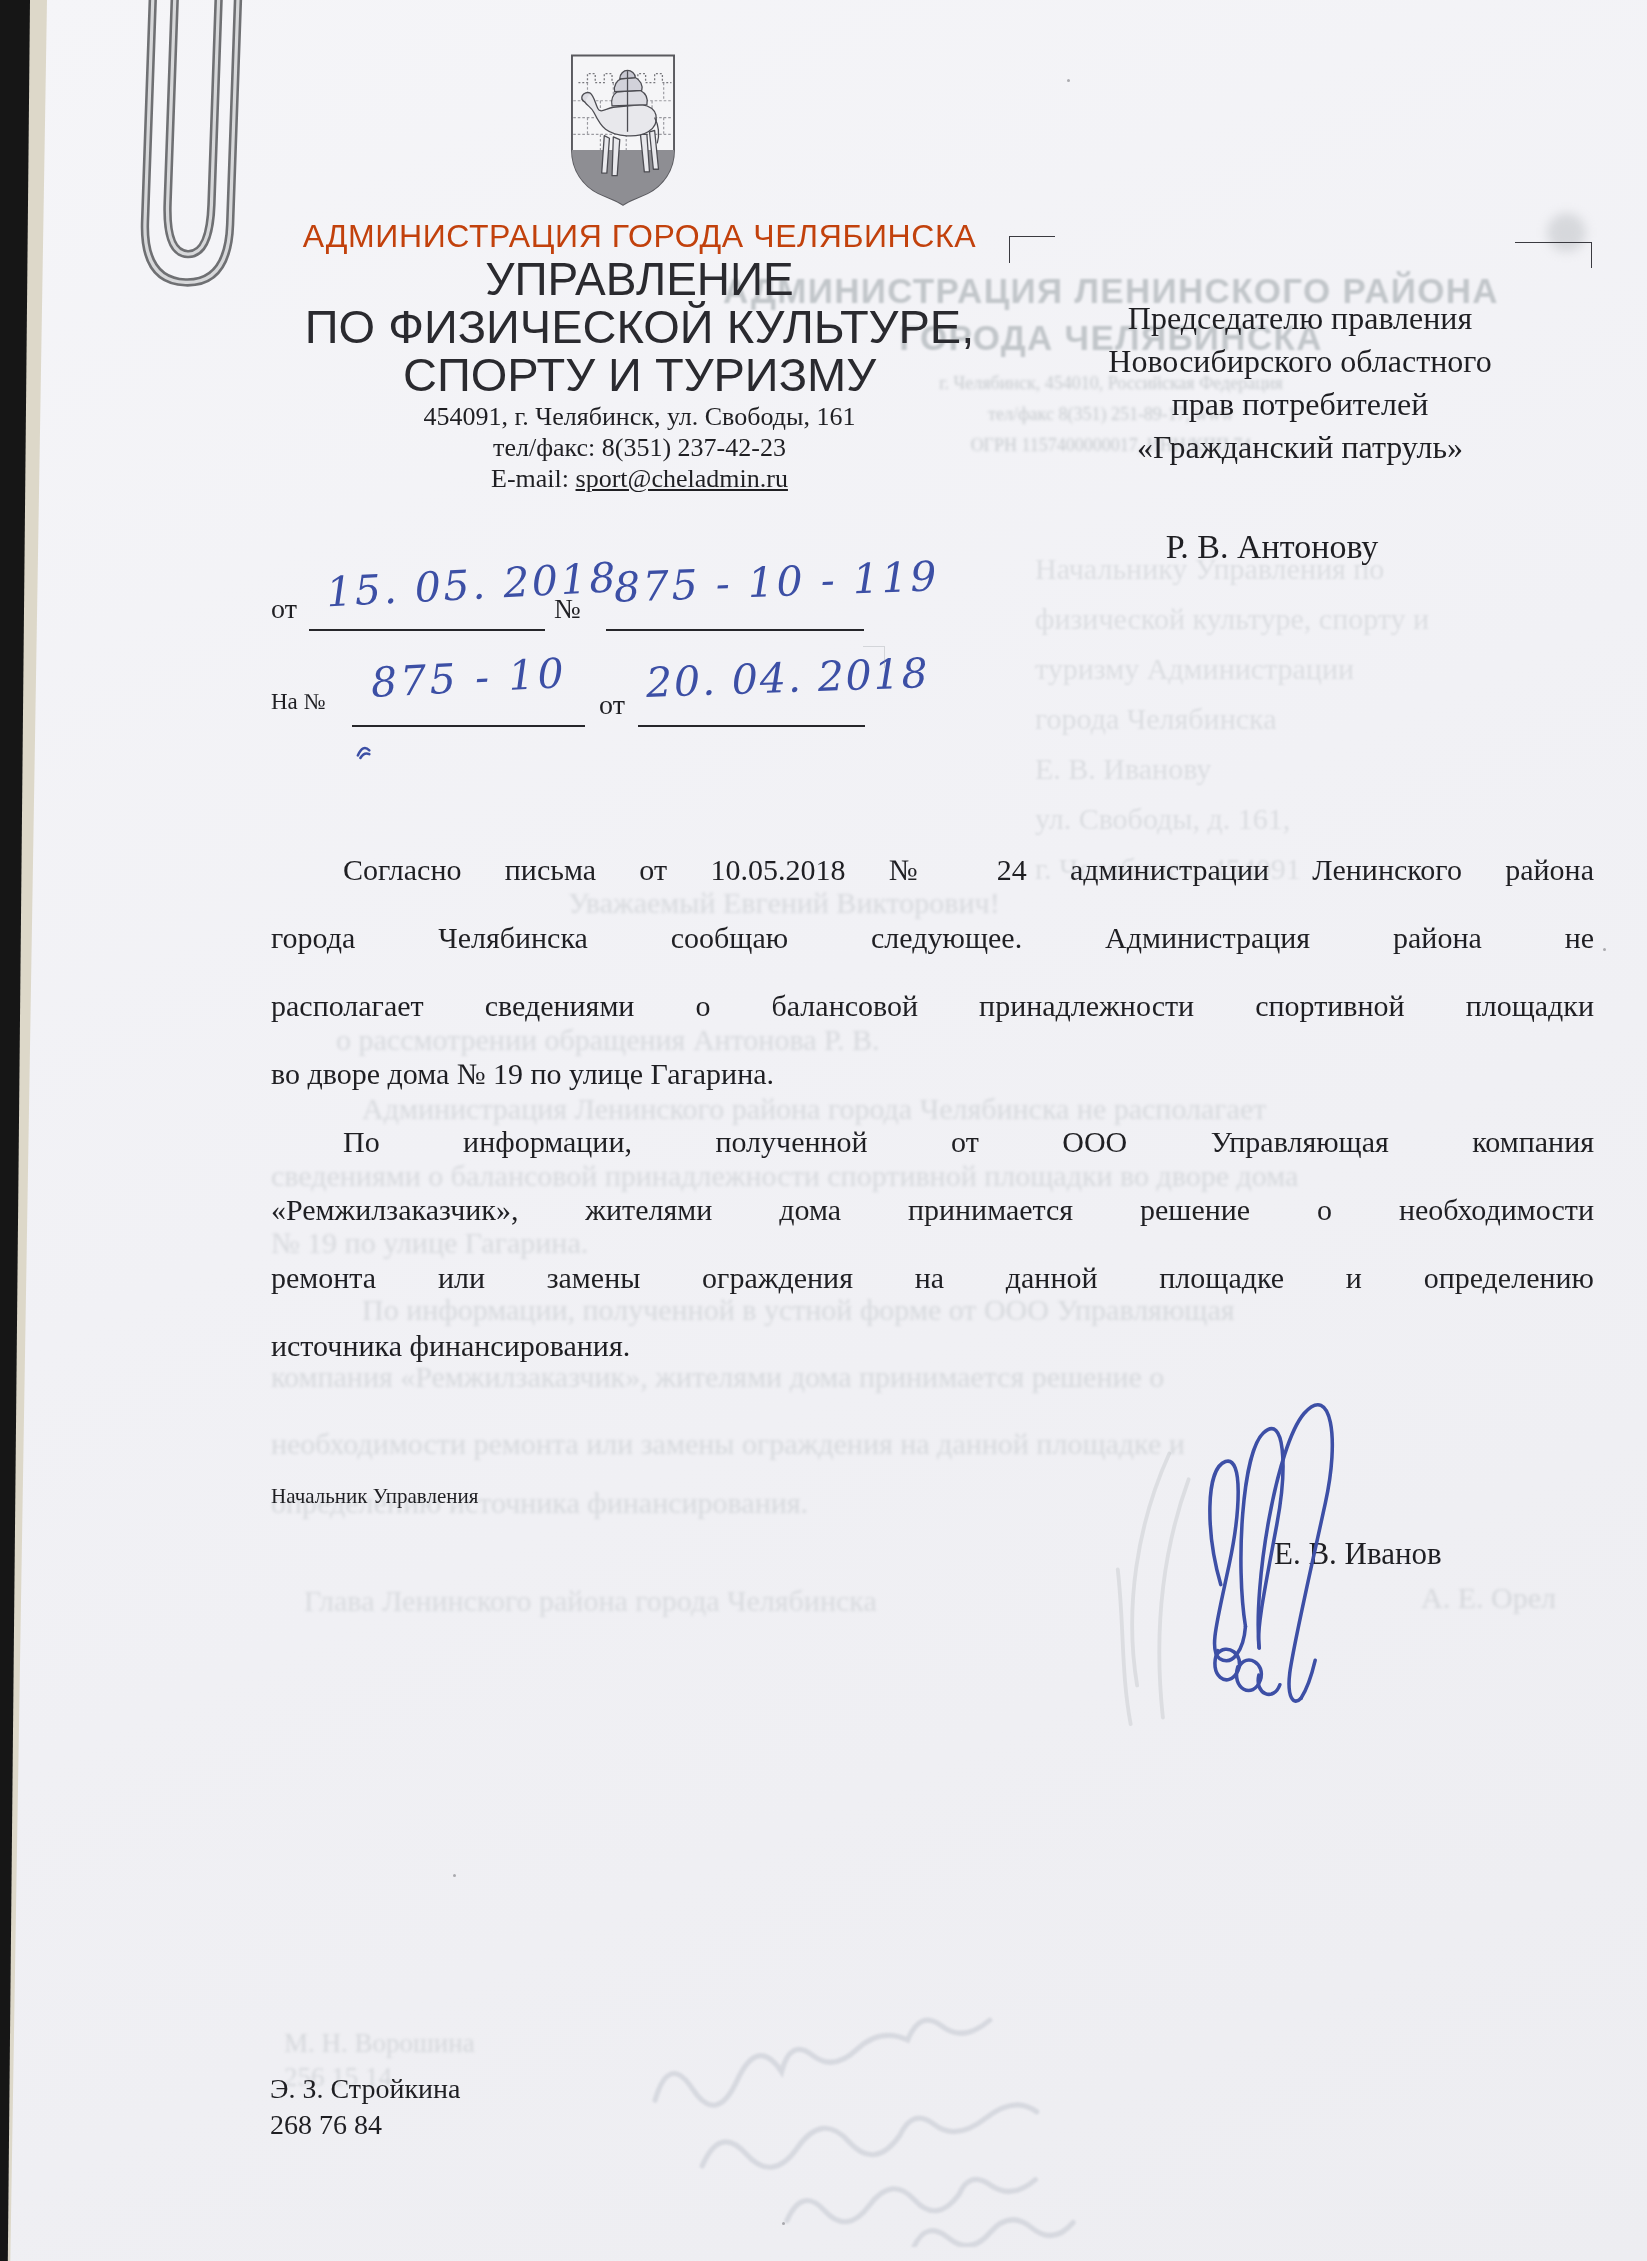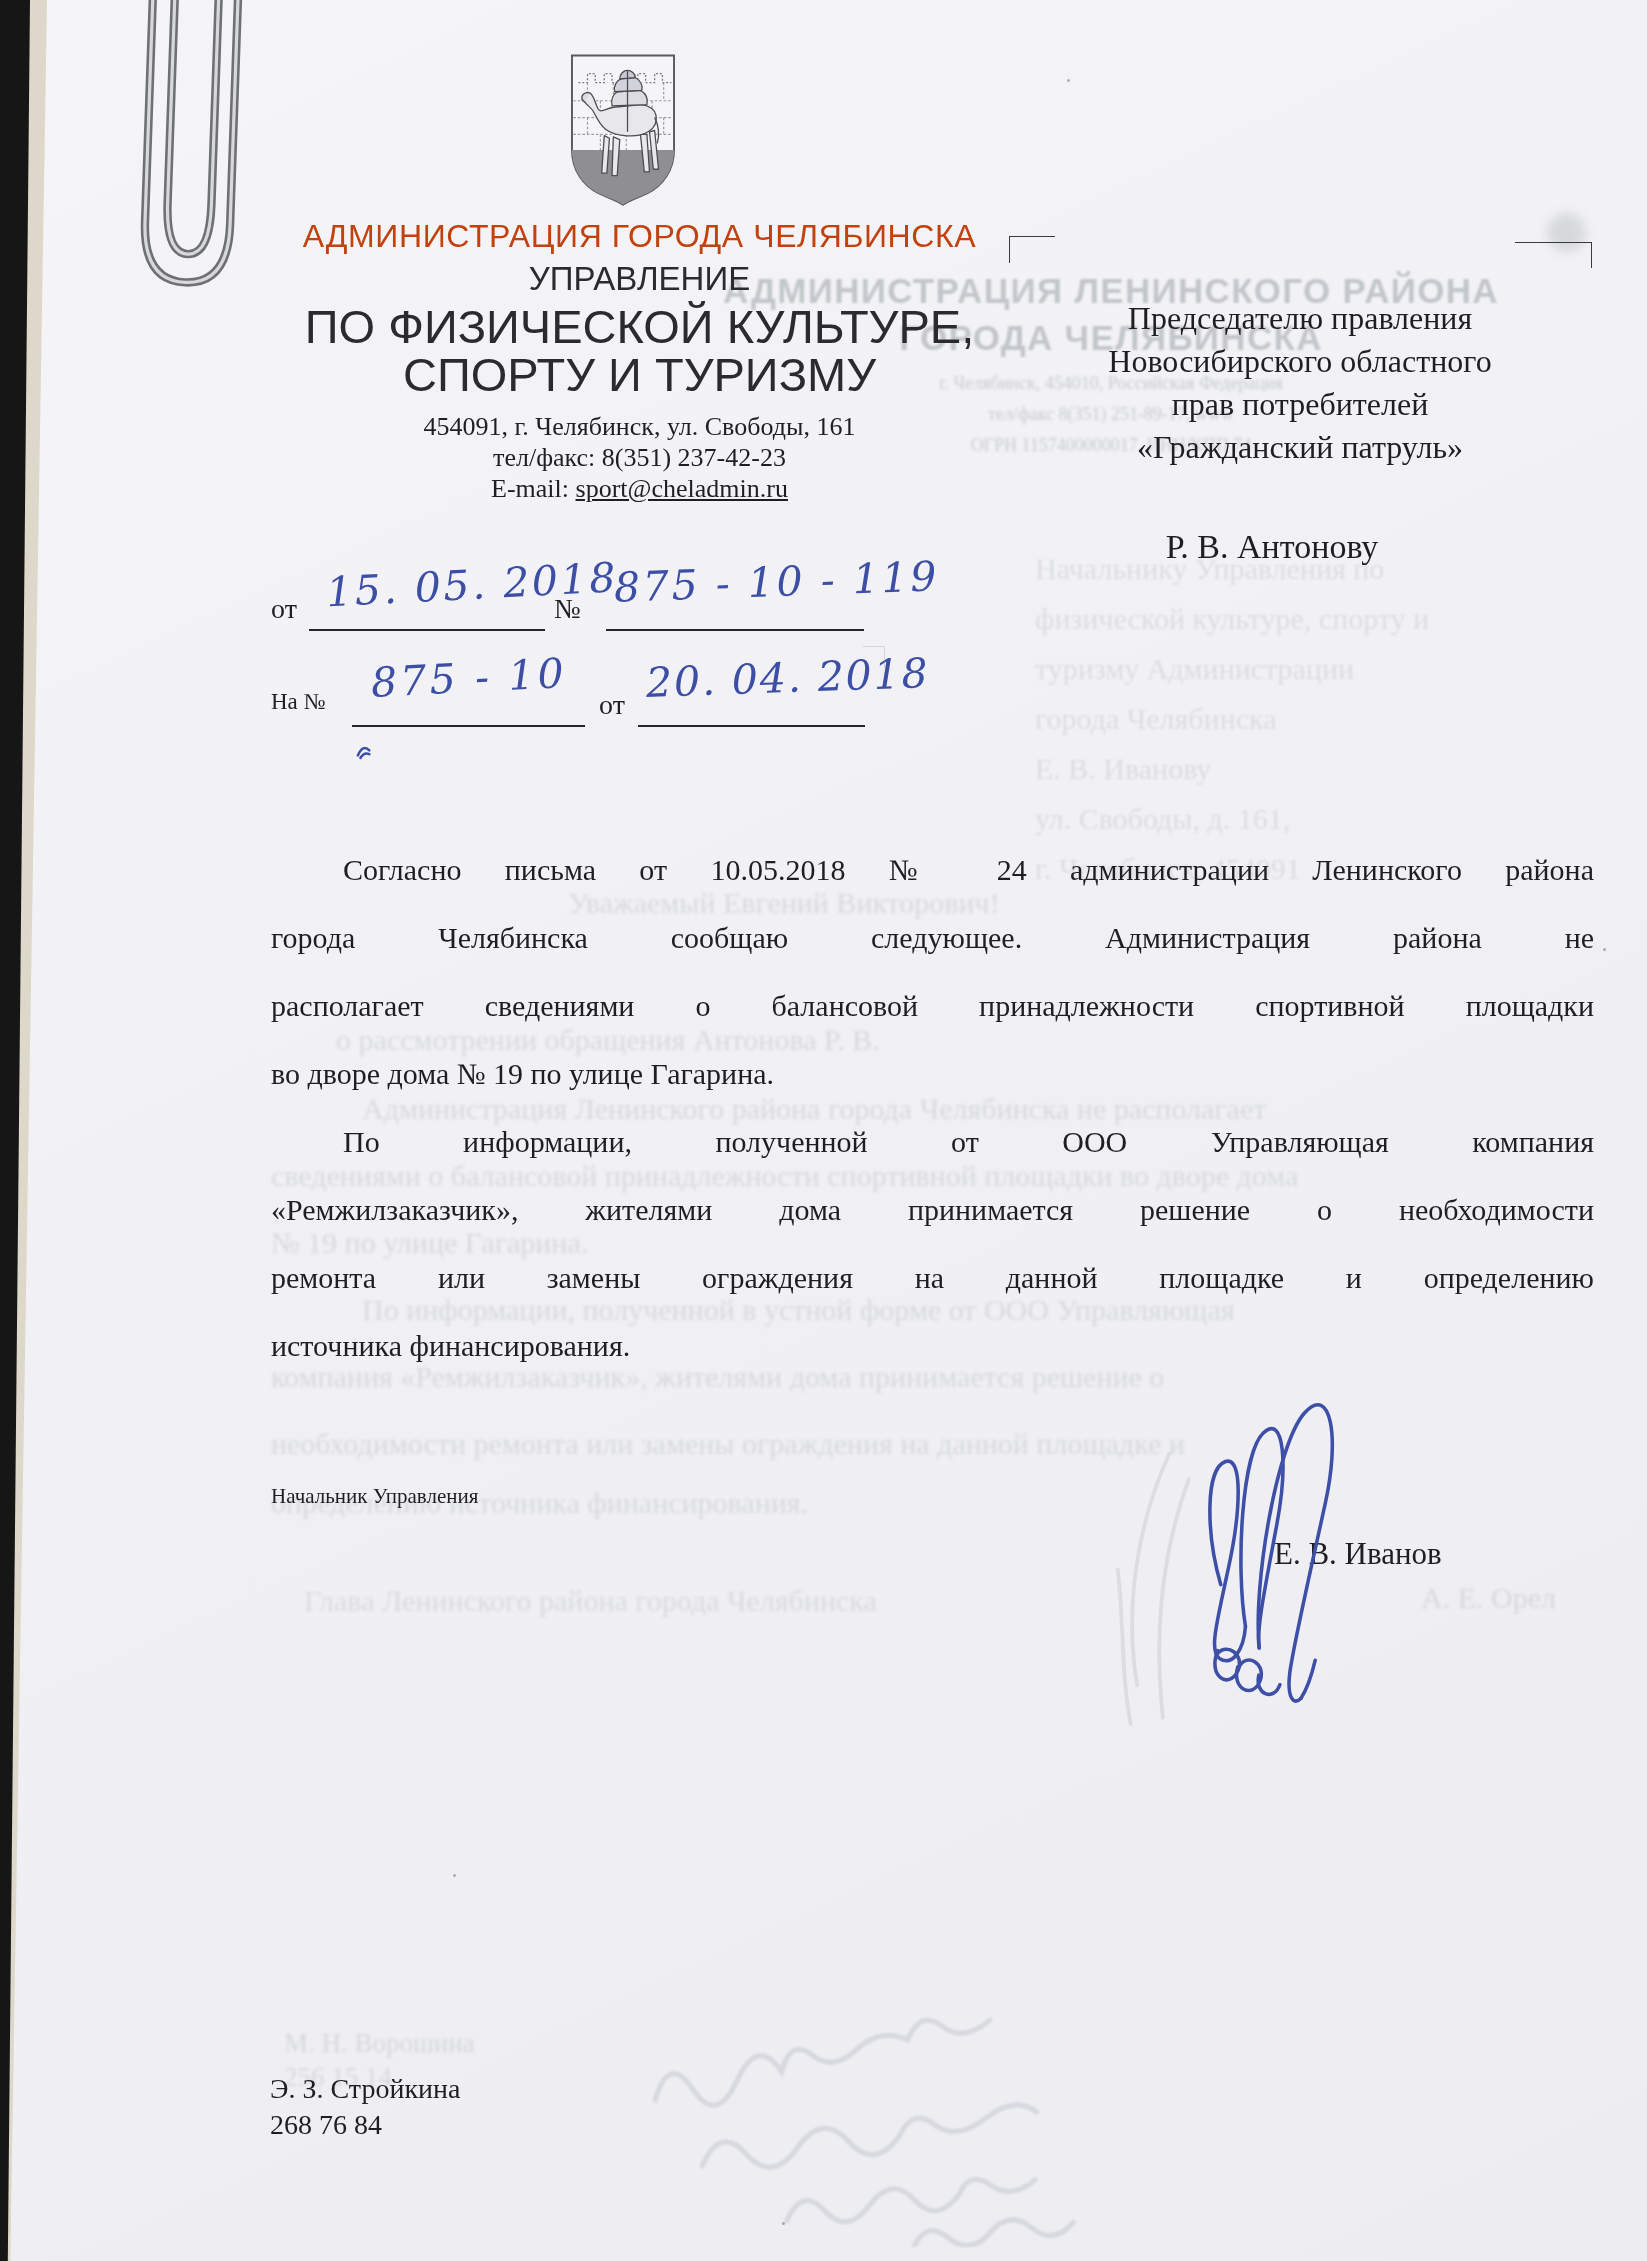--- a/index.html
+++ b/index.html
@@ -135,24 +135,24 @@
         <line x1="92" y1="28" x2="92" y2="122" stroke="#4c4c52" stroke-width="2"></line>
 
         <path d="M134,100 C140,112 142,126 138,140" fill="none"></path>
 
         <path d="M26,76 C22,74 20,70 22,66 C24,62 30,60 34,62" fill="#dcdce2"></path>
       </g>
     </svg>
 
     <div class="abs center" style="left:213px;top:218px;width:853px;">
       <div class="sans ni" style="font-weight:normal;font-size:32px;line-height:37px;letter-spacing:0.6px;color:#c2410c;">АДМИНИСТРАЦИЯ ГОРОДА ЧЕЛЯБИНСКА</div>
-      <div class="sans ni" style="font-size:33px;line-height:48px;color:#2a2a2f;">УПРАВЛЕНИЕ</div>
+      <div class="sans ni" style="font-size:46px;line-height:48px;color:#2a2a2f;">УПРАВЛЕНИЕ</div>
       <div class="sans ni" style="font-size:47px;line-height:48px;color:#2a2a2f;">ПО ФИЗИЧЕСКОЙ КУЛЬТУРЕ,</div>
       <div class="sans ni" style="font-size:47px;line-height:48px;color:#2a2a2f;">СПОРТУ И ТУРИЗМУ</div>
-      <div class="serif ni" style="font-size:26px;line-height:31px;margin-top:12px;">454091, г. Челябинск, ул. Свободы, 161</div>
+      <div class="serif ni" style="font-size:26px;line-height:31px;margin-top:2px;">454091, г. Челябинск, ул. Свободы, 161</div>
       <div class="serif ni" style="font-size:26px;line-height:31px;">тел/факс: 8(351) 237-42-23</div>
       <div class="serif ni" style="font-size:26px;line-height:31px;">
         <span>E-mail: </span><span style="text-decoration:underline;">sport@cheladmin.ru</span>
       </div>
     </div>
 
     <div class="abs serif ni" style="left:271px;top:593px;font-size:28px;">от</div>
     <div class="abs hand ni" style="left:326px;top:561px;font-size:41px;letter-spacing:2.6px;transform:rotate(-3deg);">15. 05. 2018</div>
     <div class="abs uline" style="left:309px;top:629px;width:236px;"></div>
     <div class="abs serif ni" style="left:554px;top:593px;font-size:28px;">№</div>

